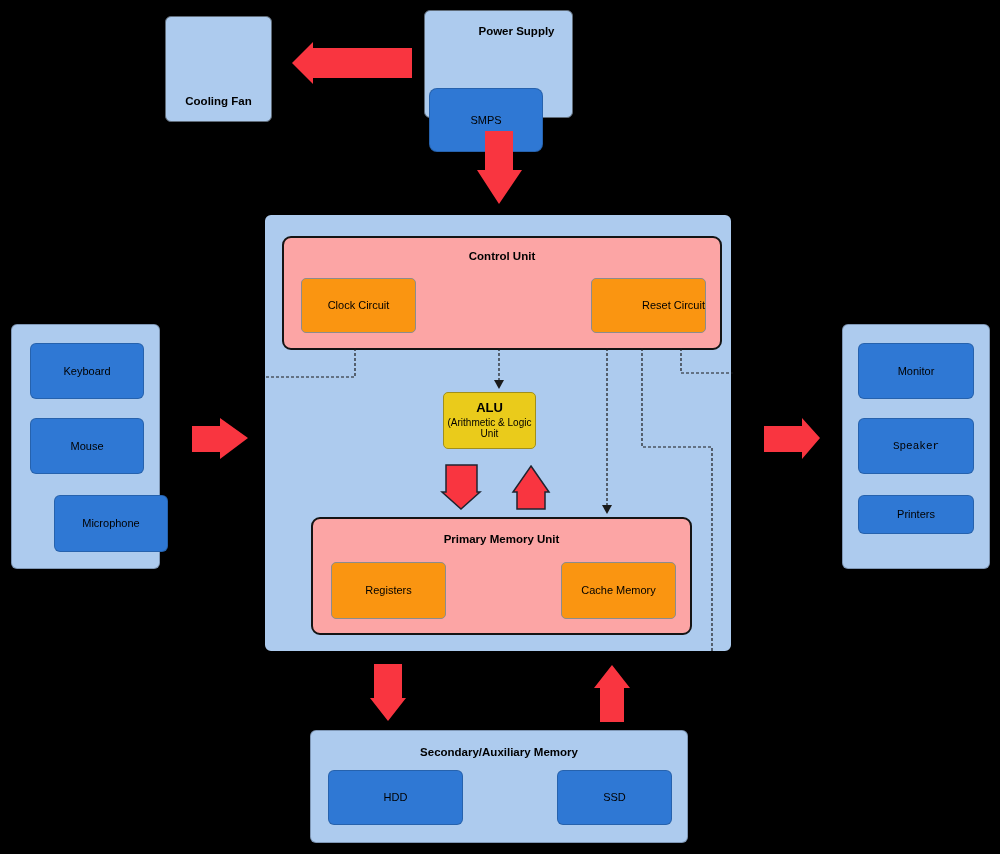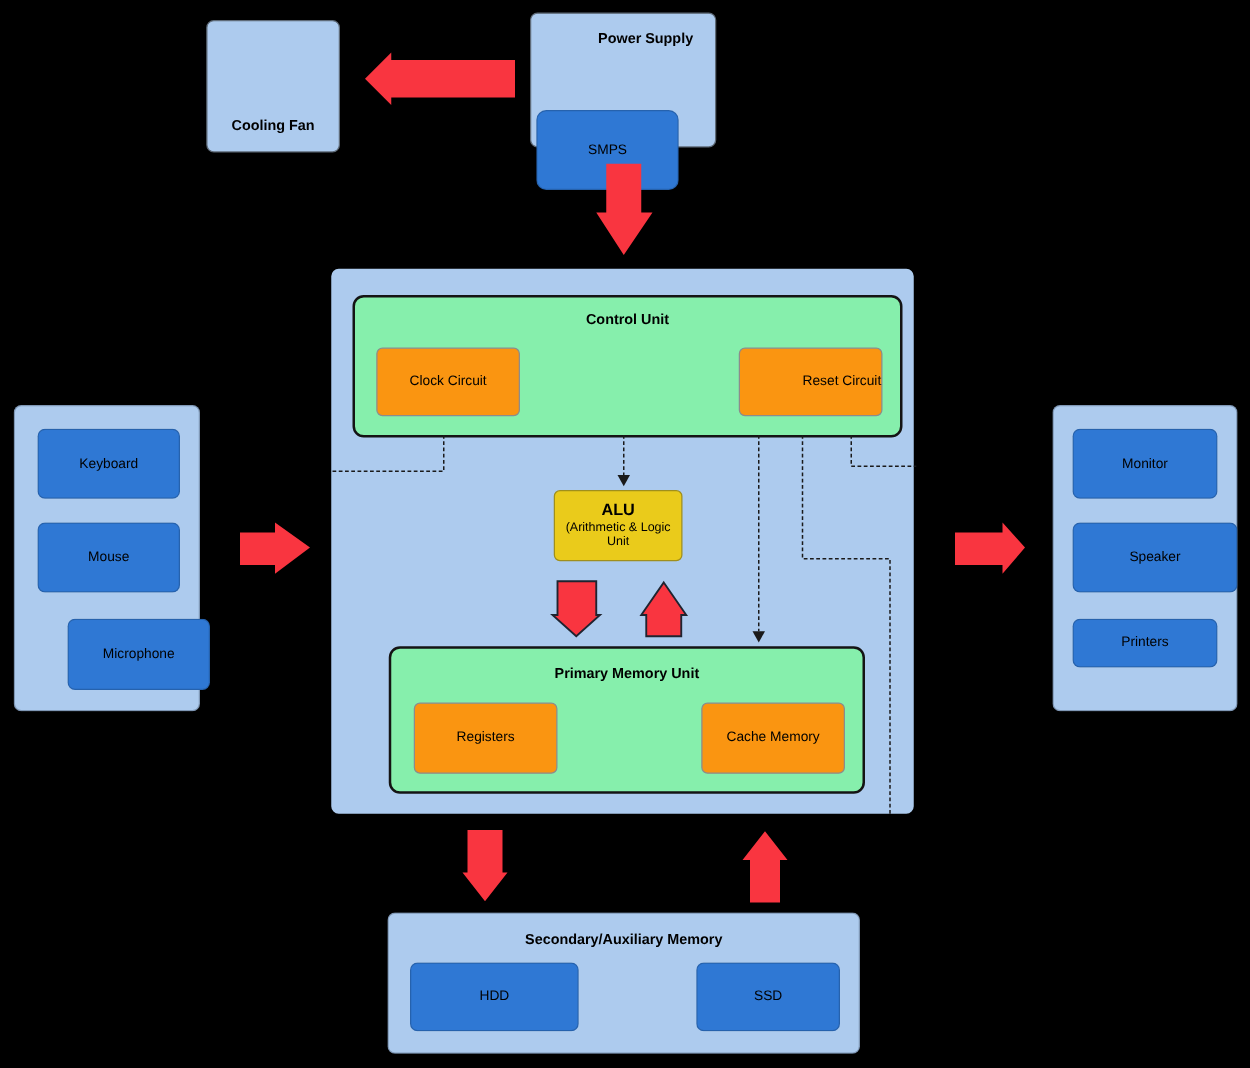--- a/index.html
+++ b/index.html
@@ -3,21 +3,21 @@
 <meta charset="utf-8">
 <style>
   html,body{margin:0;padding:0;background:#000;}
   .canvas{
     position:relative;width:1000px;height:854px;background:#000;
     font-family:"Liberation Sans",sans-serif;color:#000;overflow:hidden;
   }
   .panel{position:absolute;background:#adcbee;border-radius:6px;box-sizing:border-box;}
   .bordered{border:1.5px solid #5f6b78;}
   .subtle{border:1px solid rgba(90,110,135,.55);}
-  .whitebox{position:absolute;background:#86efac;border:2px solid #141414;border-radius:9px;box-sizing:border-box;}
+  .whitebox{position:absolute;background:#fca5a5;border:2px solid #141414;border-radius:9px;box-sizing:border-box;}
   .chip{
     position:absolute;display:flex;align-items:center;justify-content:center;
     text-align:center;font-size:11px;line-height:1.15;border-radius:6px;box-sizing:border-box;
   }
   .blue{background:#2f78d4;border:1px solid rgba(0,0,0,.18);}
   .orange{background:#fa9511;border:1px solid #8c8c8c;border-radius:5px;}
   .yellow{background:#eacb1b;border:1px solid #a08f1c;border-radius:5px;flex-direction:column;}
   .ptitle{
     position:absolute;left:0;right:0;text-align:center;
     font-weight:bold;font-size:11.5px;
@@ -28,35 +28,35 @@
   .psu{left:424px;top:10px;width:149px;height:108px;}
   .psu .ptitle{top:14px;padding-left:36px;}
   .smps{left:4px;top:33px;width:114px;height:64px;border-radius:8px;margin-top:44px;}
   
   .cpu{left:263px;top:213px;width:470px;height:440px;border:2px solid #000;border-radius:8px;}
   .cu{left:17px;top:21px;width:440px;height:114px;}
   .cu .ptitle{top:12px;}
   .clock{left:17px;top:40px;width:115px;height:55px;}
   .latch{left:162px;top:40px;width:114px;height:55px;}
   .reset{left:307px;top:40px;width:115px;height:55px;justify-content:flex-end;}
-  .alu{left:178px;top:177px;width:103px;height:57px;}
+  .alu{left:178px;top:177px;width:93px;height:57px;}
   .alu .t1{font-weight:bold;font-size:13px;}
   .alu .t2{font-size:10px;margin-top:1px;}
   .pmu{left:46px;top:302px;width:381px;height:118px;}
   .pmu .ptitle{top:14px;}
   .registers{left:18px;top:43px;width:115px;height:57px;}
   .cache{left:248px;top:43px;width:115px;height:57px;}
   
   .inbox{left:11px;top:324px;width:149px;height:245px;}
   .outbox{left:842px;top:324px;width:148px;height:245px;}
   .kb{left:18px;top:18px;width:114px;height:56px;}
   .ms{left:18px;top:93px;width:114px;height:56px;}
   .mic{left:18px;top:170px;width:114px;height:57px;margin-left:24px;}
   .mon{left:15px;top:18px;width:116px;height:56px;}
-  .spk{left:15px;top:93px;width:132px;height:56px;}
+  .spk{left:15px;top:93px;width:116px;height:56px;font-family:Liberation Mono, monospace;}
   .prn{left:15px;top:170px;width:116px;height:39px;}
   
   .sec{left:310px;top:730px;width:378px;height:113px;}
   .sec .ptitle{top:15px;}
   .hdd{left:17px;top:39px;width:135px;height:55px;}
   .ssd{left:246px;top:39px;width:115px;height:55px;}
   .overlay{position:absolute;left:0;top:0;width:1000px;height:854px;pointer-events:none;}
 </style>
 </head>
 <body>

